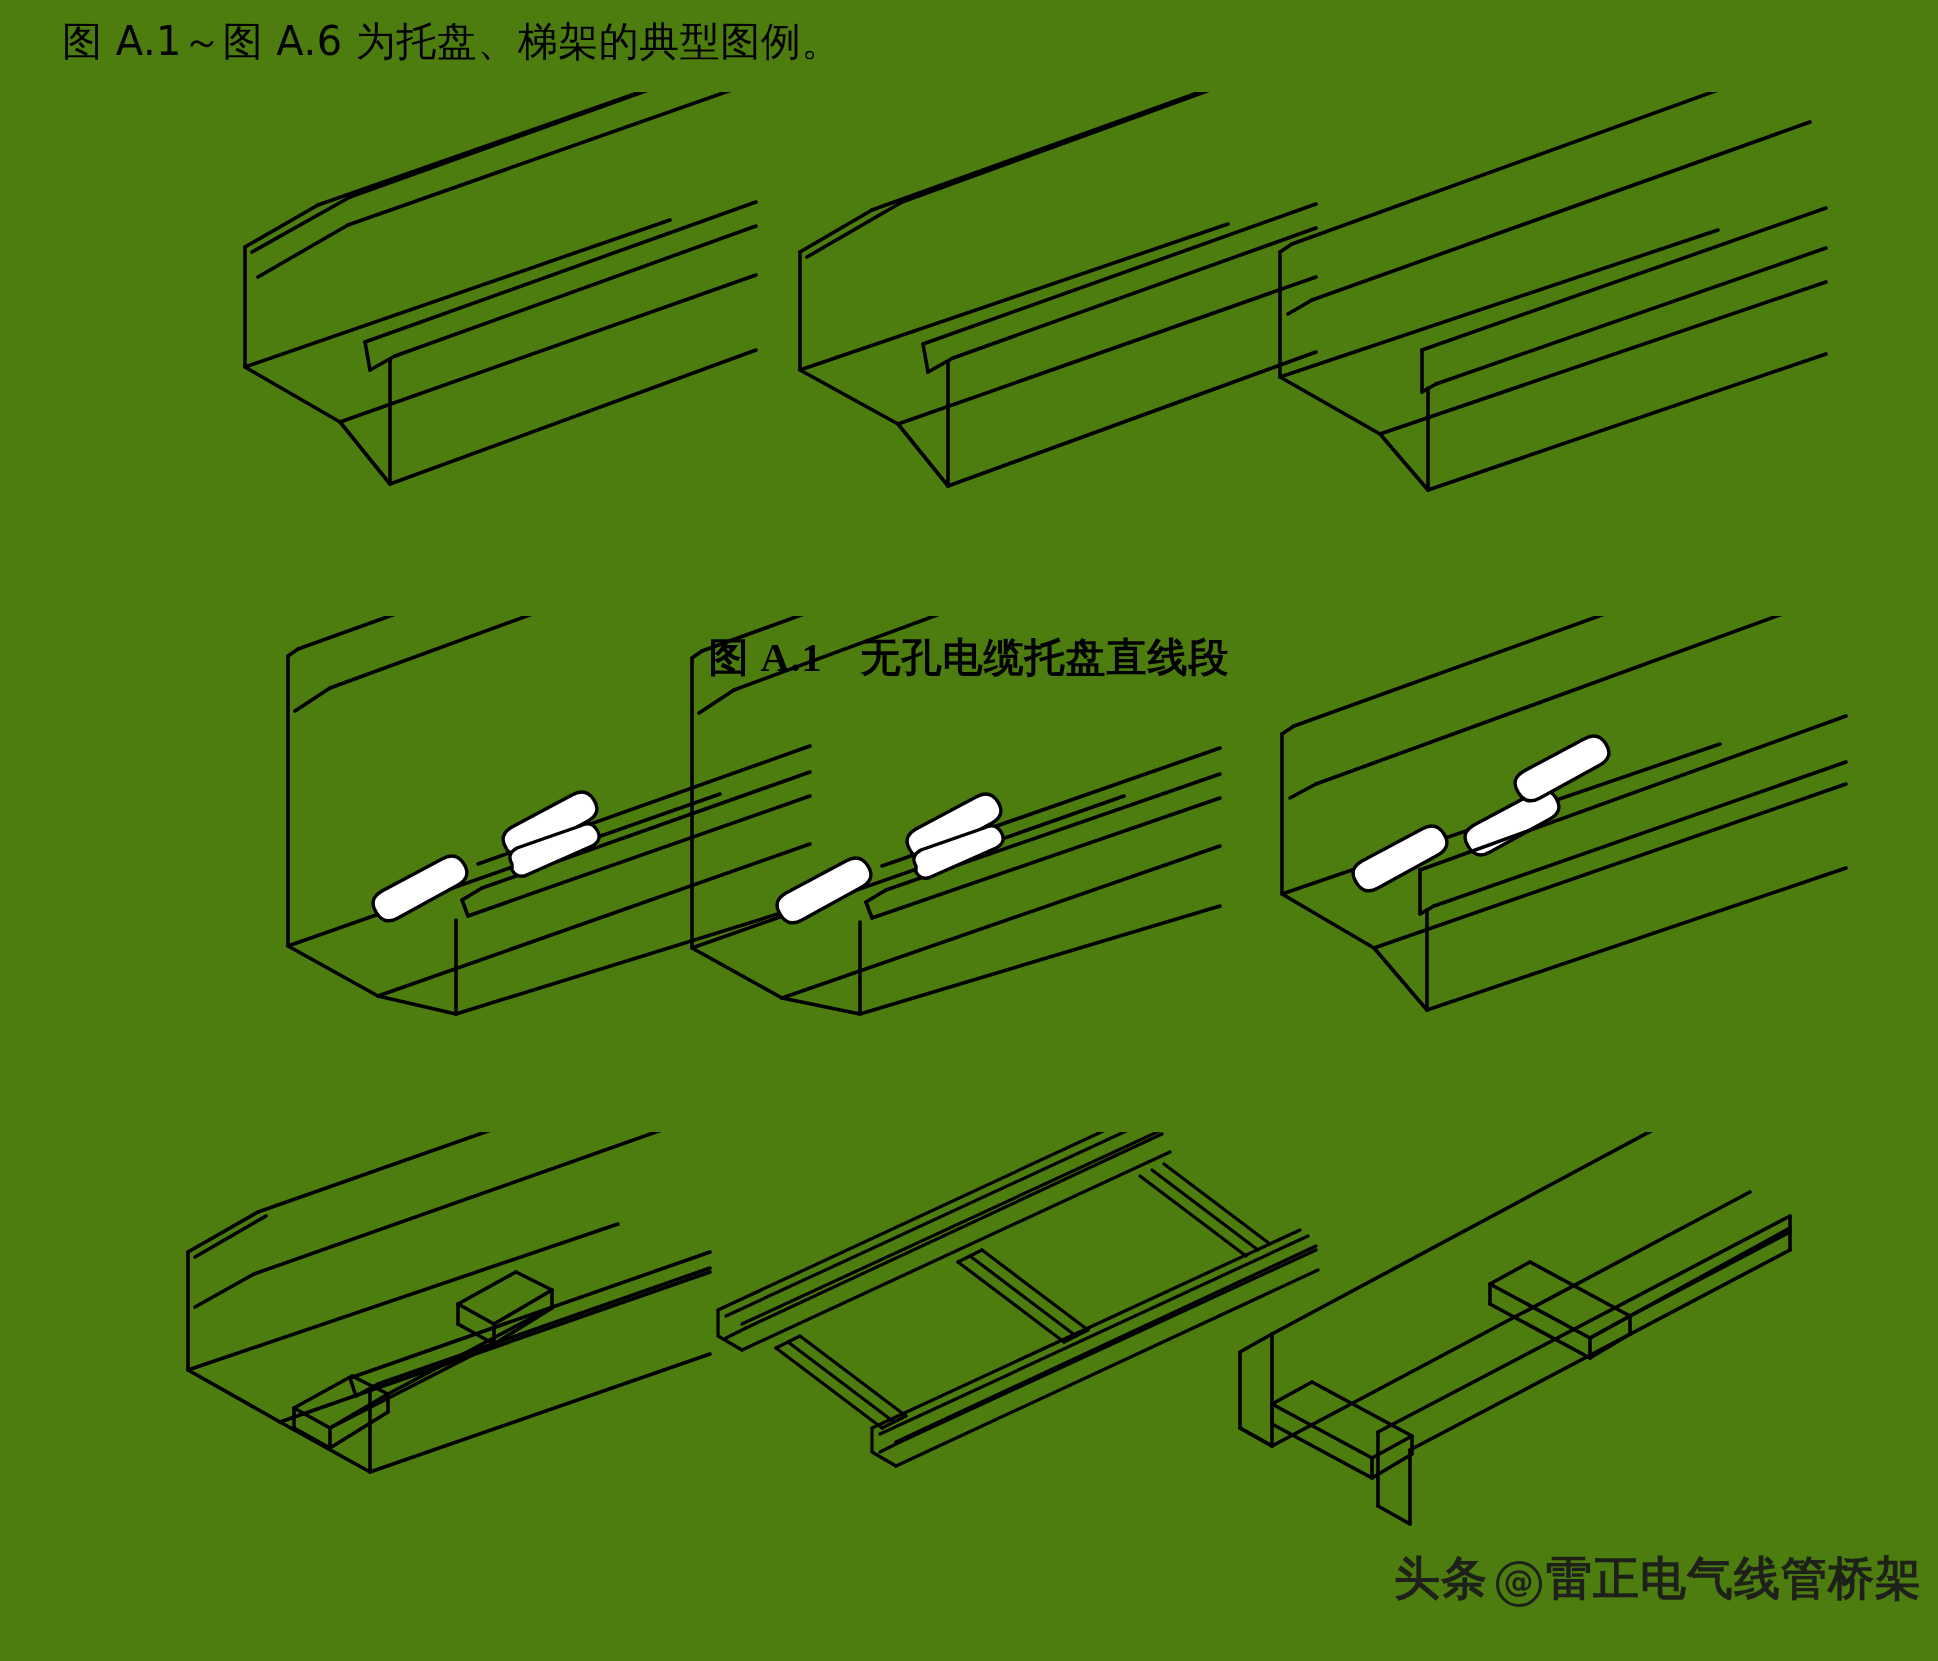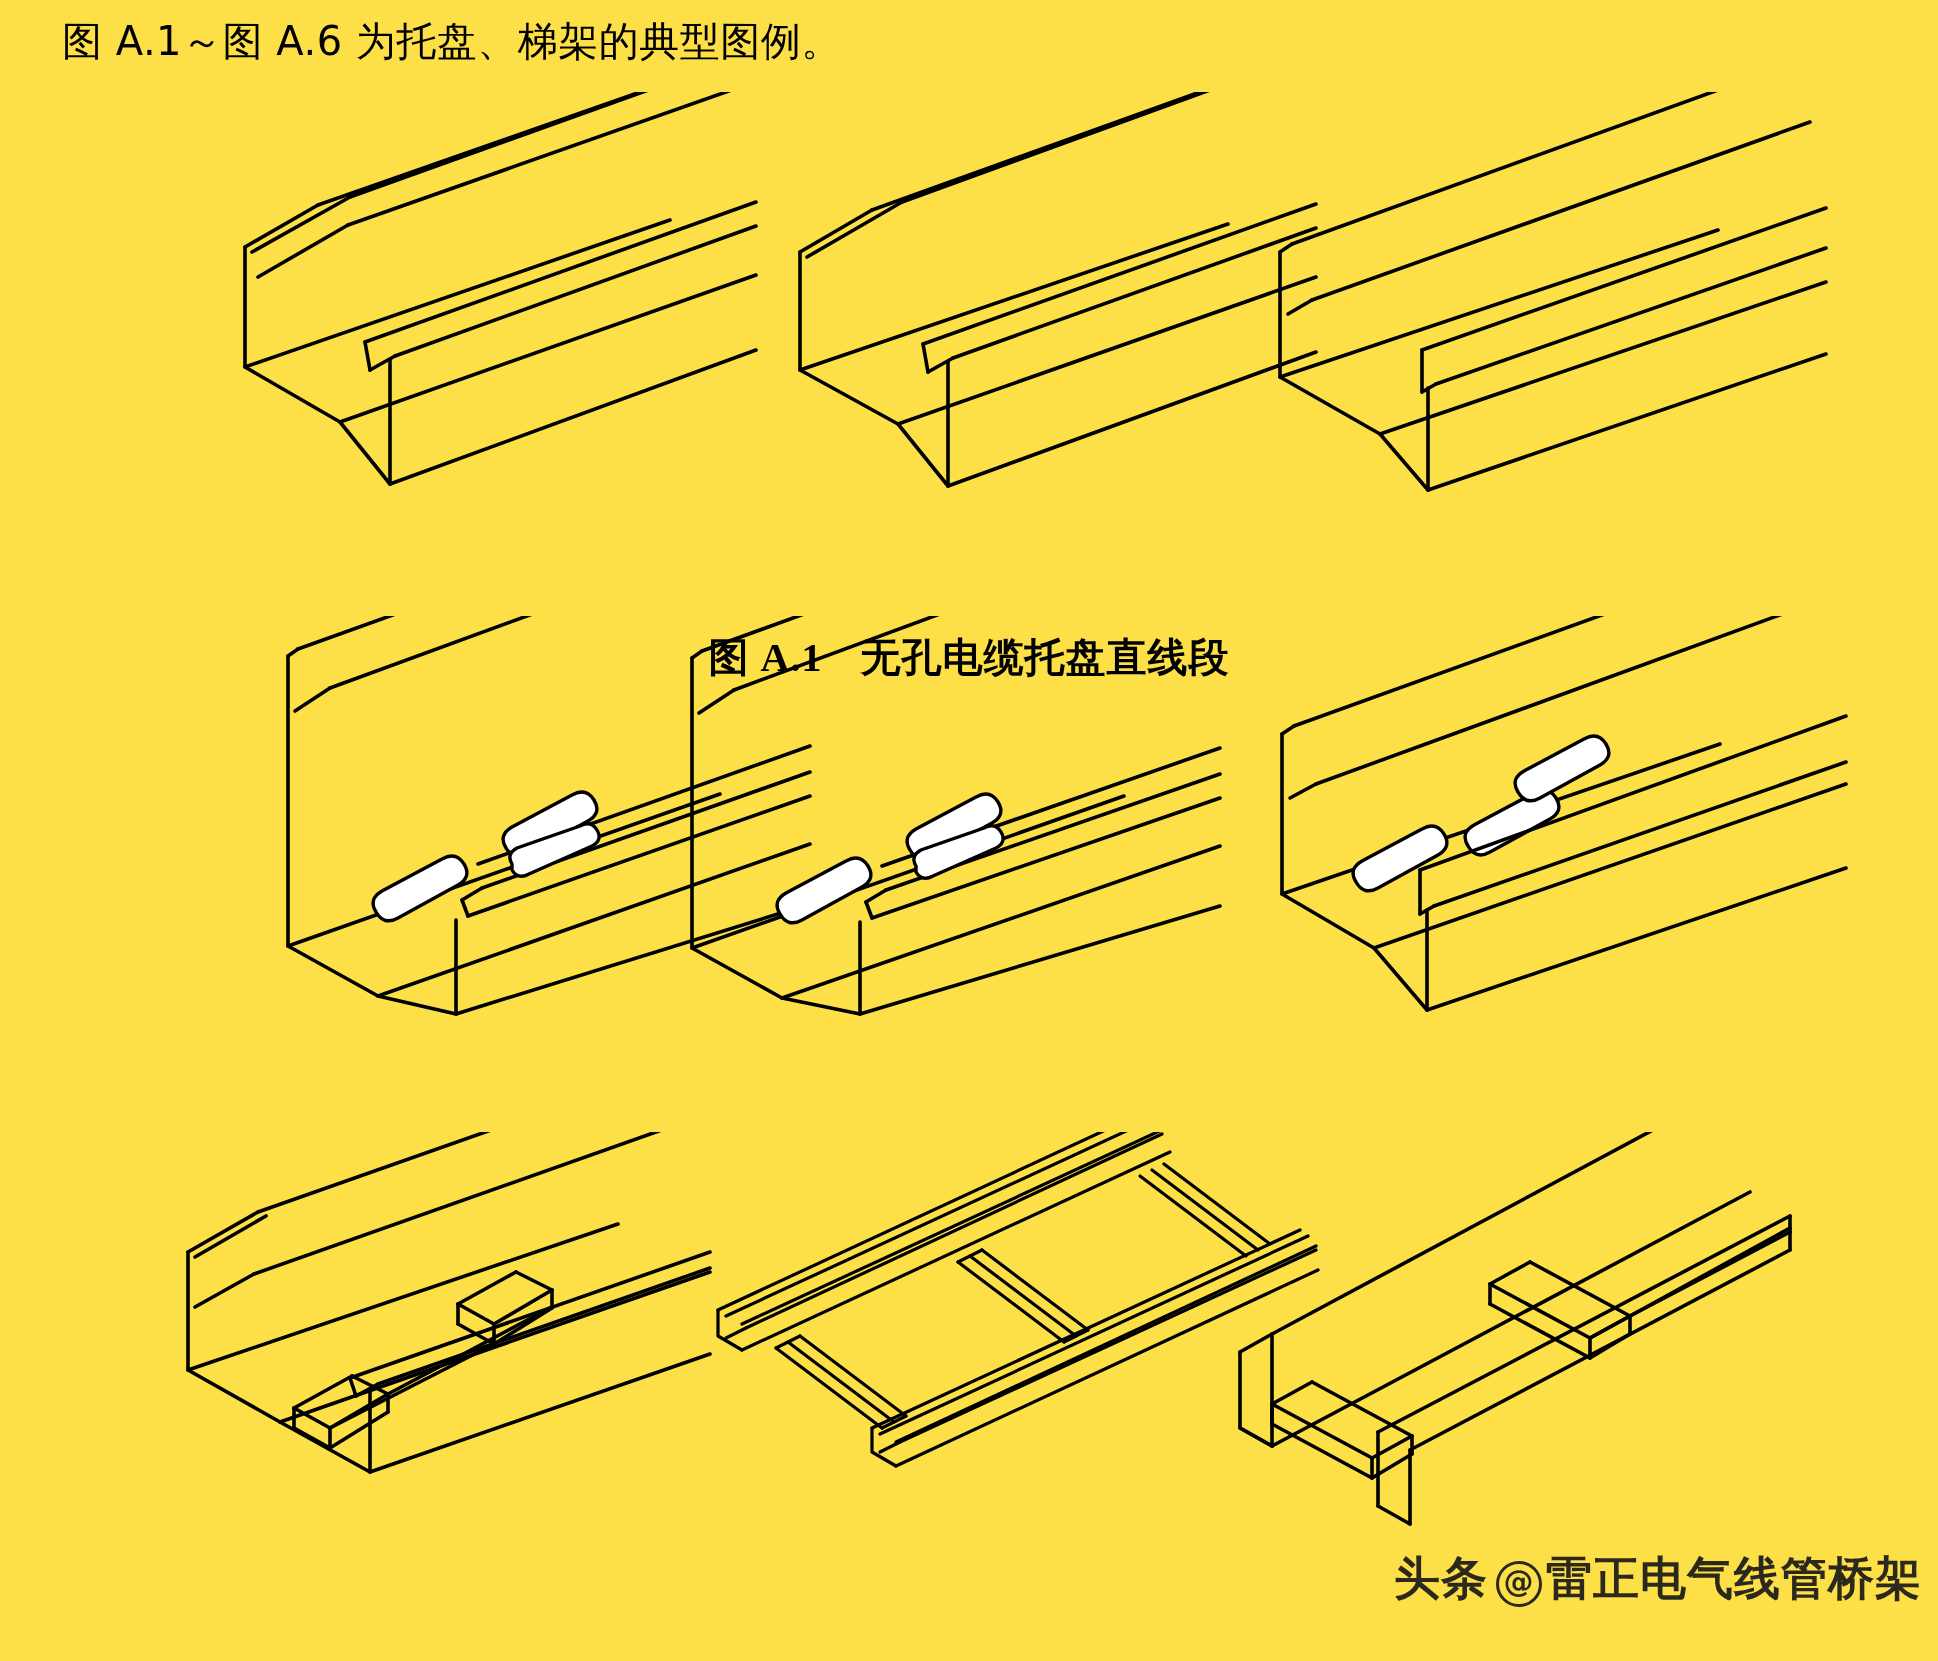--- a/index.html
+++ b/index.html
@@ -11,21 +11,21 @@
     width: 1938px;
     height: 1661px;
     font-family: "DejaVu Sans", "Liberation Sans", sans-serif;
     color: #000000;
     position: relative;
     overflow: hidden;
   }
   .page {
     position: absolute;
     inset: 0;
-    background: #fde047;
+    background: #4d7c0f;
   }
   .intro-line {
     position: absolute;
     left: 62px;
     top: 14px;
     font-size: 40px;
     line-height: 1.35;
     letter-spacing: 0.5px;
     white-space: nowrap;
     font-weight: 500;

